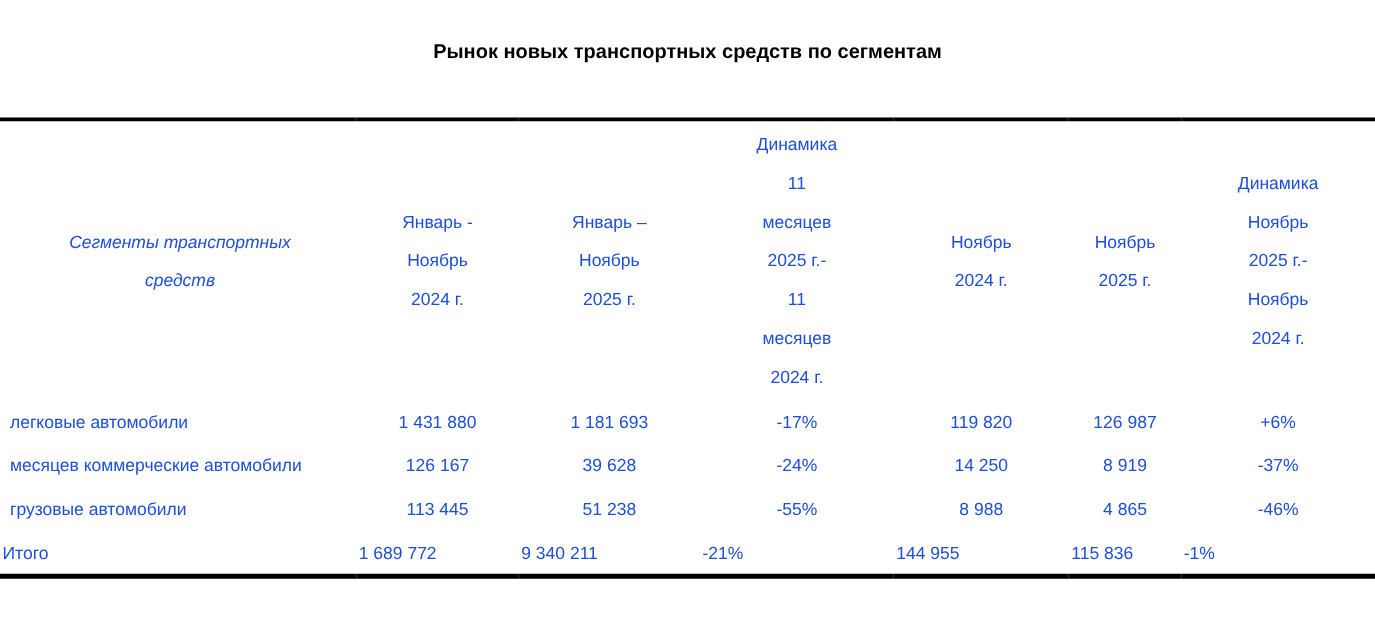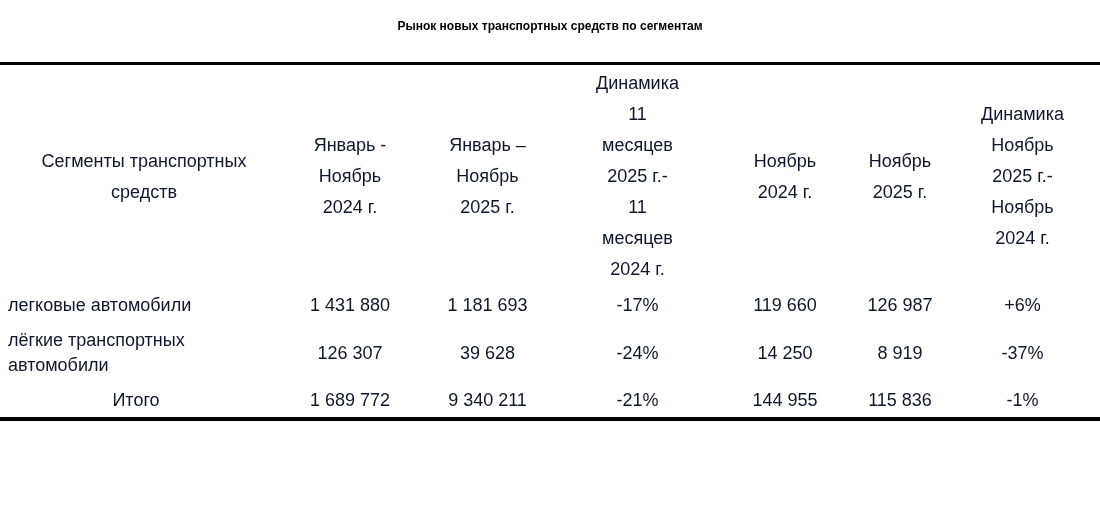--- a/index.html
+++ b/index.html
@@ -13,64 +13,64 @@
     color: #000000;
   }
   .page {
     width: 1100px;
     height: 505px;
     background: #ffffff;
   }
   .title {
     text-align: center;
     font-weight: bold;
-    font-size: 12px;
+    font-size: 16px;
     line-height: 26px;
-    margin: 0;
+    margin: 16px;
     padding: 13px 0 23px 0;
   }
   table.market-table {
     width: 1100px;
     border-collapse: collapse;
     table-layout: fixed;
     border-top: 3px solid #000000;
     border-bottom: 4px solid #000000;
   }
   table.market-table th,
   table.market-table td {
     border: none;
-    font-size: 18px;
-    color: #0f172a;
+    font-size: 14px;
+    color: #1d4ed8;
   }
   thead th {
     font-weight: normal;
     text-align: center;
     vertical-align: middle;
     white-space: pre-line;
     line-height: 31px;
     padding: 3px 2px;
     border-bottom: 3px solid #000000;
   }
   thead th.seg-col {
     padding-left: 5px;
+    font-style: italic;
   }
   tbody td {
     text-align: center;
     vertical-align: middle;
     line-height: 25px;
     padding: 5px 2px;
   }
   tbody td.seg {
     text-align: left;
     padding-left: 8px;
     padding-right: 12px;
   }
   tfoot td {
     border-top: 3px solid #000000;
-    text-align: center;
     vertical-align: middle;
     line-height: 26px;
     padding: 4px 2px;
   }
   tfoot td.total-label {
     padding-right: 15px;
   }
 </style>
 </head>
 <body>
@@ -118,32 +118,41 @@
 2024 г.</th>
       </tr>
     </thead>
 
     <tbody>
       <tr>
         <td class="seg">легковые автомобили</td>
         <td>1 431 880</td>
         <td>1 181 693</td>
         <td>-17%</td>
-        <td>119 660</td>
+        <td>119 820</td>
         <td>126 987</td>
         <td>+6%</td>
       </tr>
       <tr>
-        <td class="seg">лёгкие транспортных автомобили</td>
-        <td>126 307</td>
+        <td class="seg">месяцев коммерческие автомобили</td>
+        <td>126 167</td>
         <td>39 628</td>
         <td>-24%</td>
         <td>14 250</td>
         <td>8 919</td>
         <td>-37%</td>
+      </tr>
+      <tr>
+        <td class="seg">грузовые автомобили</td>
+        <td>113 445</td>
+        <td>51 238</td>
+        <td>-55%</td>
+        <td>8 988</td>
+        <td>4 865</td>
+        <td>-46%</td>
       </tr>
     </tbody>
 
     <tfoot>
       <tr>
         <td class="total-label">Итого</td>
         <td>1 689 772</td>
         <td>9 340 211</td>
         <td>-21%</td>
         <td>144 955</td>

